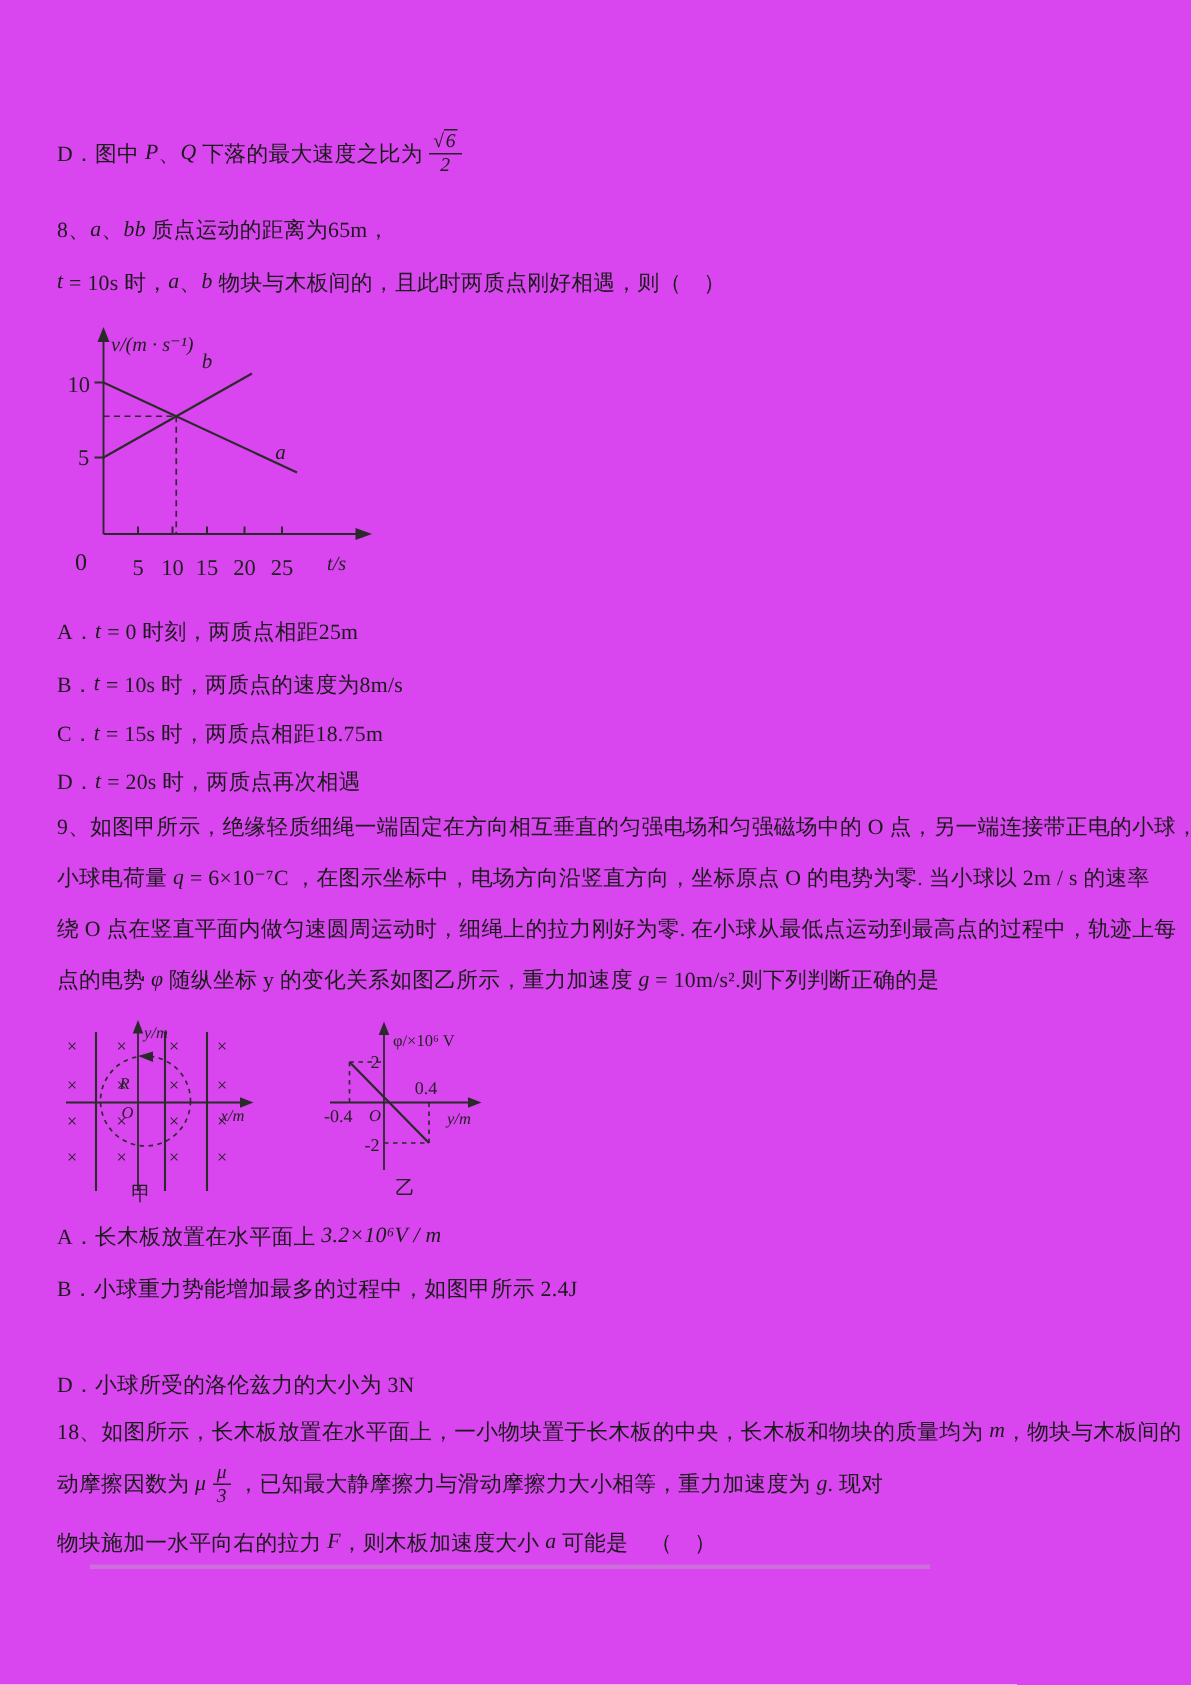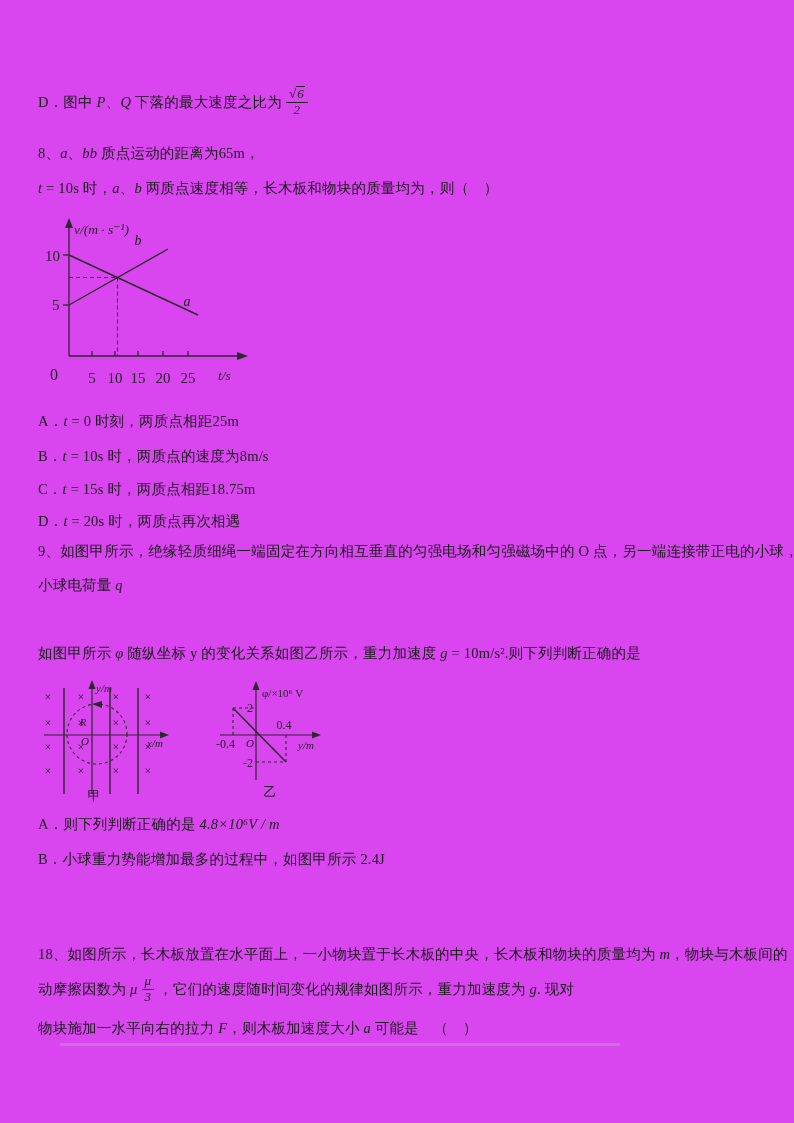--- a/index.html
+++ b/index.html
@@ -35,21 +35,21 @@
             background:#b9b9b9;opacity:0.35;}
 </style>
 </head>
 <body>
 
 <div class="doc">
 
   <div class="line tall" style="top:82px"><span class="seg">D．图中 </span><span class="math">P</span><span class="seg">、</span><span class="math">Q</span><span class="seg"> 下落的最大速度之比为</span><span class="frac"><span class="num"><span>√</span><span class="rad">6</span></span><span class="den">2</span></span></div>
 
   <div class="line" style="top:143px"><span class="seg">8、</span><span class="math">a</span><span class="seg">、</span><span class="math">b</span><span class="math">b</span><span class="seg"> 质点运动的距离为65m，</span></div>
-  <div class="line" style="top:178px"><span class="math">t</span><span class="seg"> = 10s 时，</span><span class="math">a</span><span class="seg">、</span><span class="math">b</span><span class="seg"> 两质点速度相等，长木板和物块的质量均为，则（　）</span></div>
+  <div class="line" style="top:178px"><span class="math">t</span><span class="seg"> = 10s 时，</span><span class="math">a</span><span class="seg">、</span><span class="math">b</span><span class="seg"> 物块与木板间的，且此时两质点刚好相遇，则（　）</span></div>
 
   <svg class="fig" style="left:40px;top:215px" width="215" height="180" viewBox="0 0 215 180">
     <g stroke="#2a2a2a" stroke-width="1.3" fill="none">
       <line x1="29" y1="9" x2="29" y2="141"></line>
       <line x1="29" y1="141" x2="202" y2="141"></line>
       <line x1="52" y1="141" x2="52" y2="136"></line>
       <line x1="75" y1="141" x2="75" y2="136"></line>
       <line x1="98" y1="141" x2="98" y2="136"></line>
       <line x1="123" y1="141" x2="123" y2="136"></line>
       <line x1="148" y1="141" x2="148" y2="136"></line>
@@ -79,22 +79,23 @@
     <text x="98" y="30" text-anchor="middle" class="fvar">b</text>
     <text x="147" y="91" text-anchor="middle" class="fvar">a</text>
   </svg>
 
   <div class="line" style="top:411px"><span class="seg">A．</span><span class="math">t</span><span class="seg"> = 0 时刻，两质点相距25m</span></div>
   <div class="line" style="top:446px"><span class="seg">B．</span><span class="math">t</span><span class="seg"> = 10s 时，两质点的速度为8m/s</span></div>
   <div class="line" style="top:479px"><span class="seg">C．</span><span class="math">t</span><span class="seg"> = 15s 时，两质点相距18.75m</span></div>
   <div class="line" style="top:511px"><span class="seg">D．</span><span class="math">t</span><span class="seg"> = 20s 时，两质点再次相遇</span></div>
 
   <div class="line" style="top:541px"><span class="seg">9、如图甲所示，绝缘轻质细绳一端固定在方向相互垂直的匀强电场和匀强磁场中的 O 点，另一端连接带正电的小球，</span></div>
-  <div class="line" style="top:575px"><span class="seg">小球电荷量 </span><span class="math">q</span></div>
-  <div class="line" style="top:643px"><span class="seg">如图甲所示 </span><span class="math">φ</span><span class="seg"> 随纵坐标 y 的变化关系如图乙所示，重力加速度 </span><span class="math">g</span><span class="seg"> = 10m/s².则下列判断正确的是</span></div>
+  <div class="line" style="top:575px"><span class="seg">小球电荷量 </span><span class="math">q</span><span class="seg"> = 6×10⁻⁷C ，在图示坐标中，电场方向沿竖直方向，坐标原点 O 的电势为零. 当小球以 2m / s 的速率</span></div>
+  <div class="line" style="top:609px"><span class="seg">绕 O 点在竖直平面内做匀速圆周运动时，细绳上的拉力刚好为零. 在小球从最低点运动到最高点的过程中，轨迹上每</span></div>
+  <div class="line" style="top:643px"><span class="seg">点的电势 </span><span class="math">φ</span><span class="seg"> 随纵坐标 y 的变化关系如图乙所示，重力加速度 </span><span class="math">g</span><span class="seg"> = 10m/s².则下列判断正确的是</span></div>
 
   <svg class="fig" style="left:36px;top:678px" width="140" height="128" viewBox="0 0 140 128">
     <g stroke="#2a2a2a" stroke-width="1.4">
       <line x1="28" y1="10" x2="28" y2="116"></line>
       <line x1="74" y1="10" x2="74" y2="116"></line>
       <line x1="102" y1="10" x2="102" y2="116"></line>
     </g>
     <g stroke="#2a2a2a" stroke-width="1.2">
       <line x1="56" y1="6" x2="56" y2="116"></line>
       <line x1="8" y1="57" x2="128" y2="57"></line>
@@ -145,21 +146,22 @@
     <text x="50" y="19" class="fsmall-u">φ/×10⁶ V</text>
     <text x="41" y="34" text-anchor="end" class="fnum">2</text>
     <text x="41" y="89" text-anchor="end" class="fnum">-2</text>
     <text x="4" y="70" class="fnum">-0.4</text>
     <text x="72" y="51" text-anchor="middle" class="fnum">0.4</text>
     <text x="38" y="69" text-anchor="middle" class="fsmall">O</text>
     <text x="86" y="71" class="fsmall">y/m</text>
     <text x="58" y="118" text-anchor="middle" class="fcap">乙</text>
   </svg>
 
-  <div class="line" style="top:814px"><span class="seg">A．则下列判断正确的是 </span><span class="math">4.8×10⁶V / m</span></div>
+  <div class="line" style="top:814px"><span class="seg">A．长木板放置在水平面上 </span><span class="math">3.2×10⁶V / m</span></div>
   <div class="line" style="top:849px"><span class="seg">B．小球重力势能增加最多的过程中，如图甲所示 2.4J</span></div>
+  <div class="line" style="top:913px"><span class="seg">D．小球所受的洛伦兹力的大小为 3N</span></div>
 
   <div class="line" style="top:944px"><span class="seg">18、如图所示，长木板放置在水平面上，一小物块置于长木板的中央，长木板和物块的质量均为 </span><span class="math">m</span><span class="seg">，物块与木板间的</span></div>
-  <div class="line tall" style="top:969px"><span class="seg">动摩擦因数为 </span><span class="math">μ</span><span class="frac"><span class="num">μ</span><span class="den">3</span></span><span class="seg">，它们的速度随时间变化的规律如图所示，重力加速度为 </span><span class="math">g</span><span class="seg">. 现对</span></div>
+  <div class="line tall" style="top:969px"><span class="seg">动摩擦因数为 </span><span class="math">μ</span><span class="frac"><span class="num">μ</span><span class="den">3</span></span><span class="seg">，已知最大静摩擦力与滑动摩擦力大小相等，重力加速度为 </span><span class="math">g</span><span class="seg">. 现对</span></div>
   <div class="line" style="top:1018px"><span class="seg">物块施加一水平向右的拉力 </span><span class="math">F</span><span class="seg">，则木板加速度大小 </span><span class="math">a</span><span class="seg"> 可能是　（　）</span></div>
 
   <div class="artifact"></div>
 </div>
 
 </body></html>

